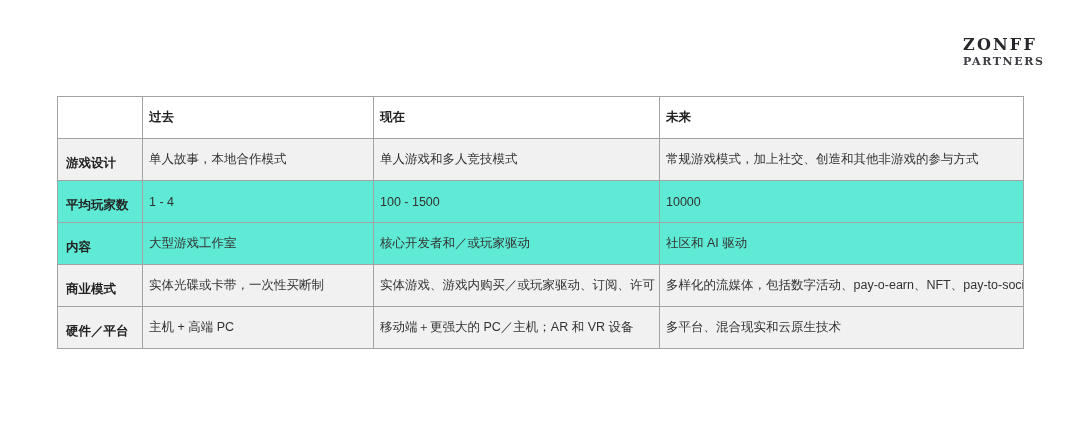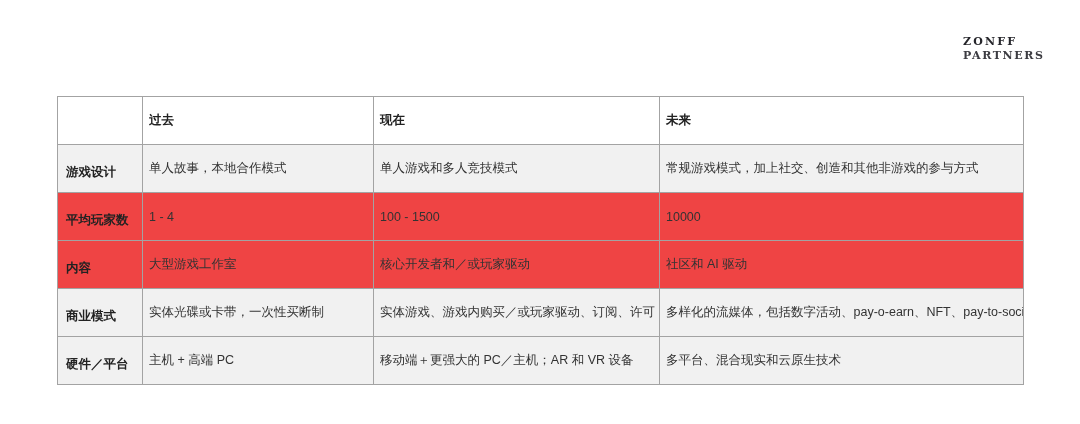--- a/index.html
+++ b/index.html
@@ -12,21 +12,21 @@
   }
   .logo {
     position: absolute;
     left: 963px; top: 36px;
     color: #26262b;
     font-family: "DejaVu Serif", "Liberation Serif", serif;
     line-height: 1.1;
     user-select: none;
   }
   .logo-line1 {
-    font-size: 11px;
+    font-size: 16px;
     font-weight: bold;
     letter-spacing: 2.2px;
   }
   .logo-line2 {
     font-size: 11px;
     font-weight: bold;
     letter-spacing: 1.6px;
     color: #3c3c42;
     margin-top: 2px;
   }
@@ -37,21 +37,21 @@
     border-collapse: collapse;
     table-layout: fixed;
     background: #ffffff;
   }
   .compare-table col.c0 { width: 85px; }
   .compare-table col.c1 { width: 231px; }
   .compare-table col.c2 { width: 286px; }
   .compare-table col.c3 { width: 364px; }
   .compare-table th, .compare-table td {
     border: 1px solid #a3a3a3;
-    height: 48px;
+    height: 42px;
     vertical-align: middle;
     padding: 0 6px;
     font-size: 12.5px;
     color: #333333;
     text-align: left;
     white-space: nowrap;
     overflow: hidden;
   }
   .compare-table thead th {
     font-weight: bold;
@@ -62,21 +62,21 @@
     font-weight: bold;
     color: #222222;
     padding: 8px 4px 0 8px;
   }
   .compare-table tbody tr.shaded td,
   .compare-table tbody tr.shaded th {
     background: #f1f1f1;
   }
   .compare-table tbody tr td,
   .compare-table tbody tr th {
-    background: #ef4444;
+    background: #5eead4;
   }
   .compare-table tbody tr.shaded td,
   .compare-table tbody tr.shaded th {
     background: #f1f1f1;
   }
 </style>
 </head>
 <body>
 
 <div class="logo">

